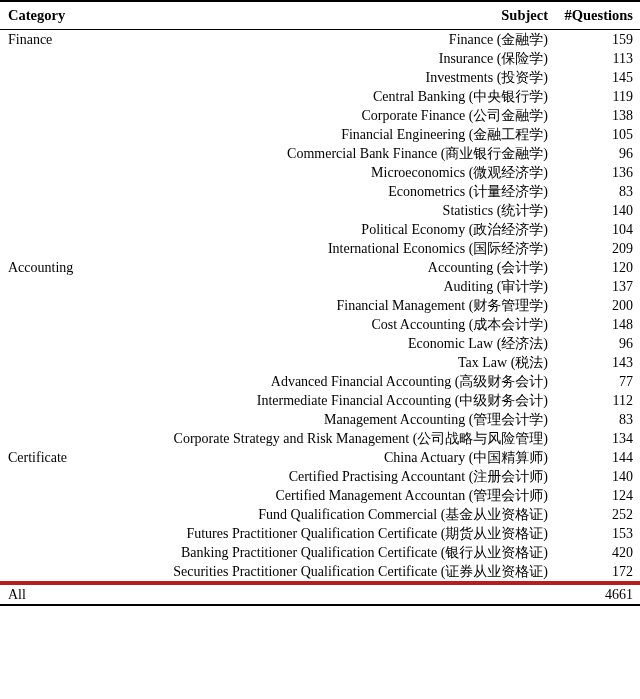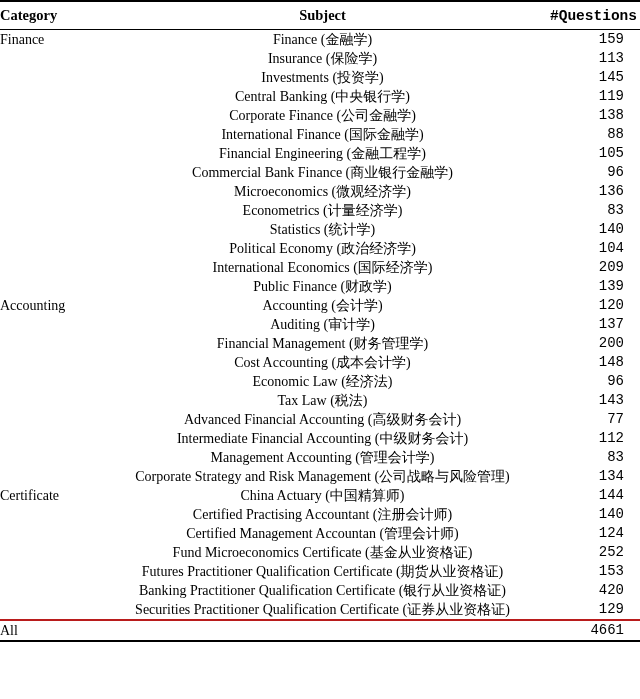--- a/index.html
+++ b/index.html
@@ -28,36 +28,36 @@
 
   thead th {
     font-weight: bold;
     font-size: 14.5px;
     text-align: left;
     padding-top: 5px;
     padding-bottom: 5px;
     border-bottom: 1px solid #000;
     white-space: nowrap;
   }
-  th.cat, td.cat { padding-left: 0; text-align: left; }
-  th.sub, td.sub { padding-left: 0;  text-align: center; }
-  th.q,  td.q  { text-align: right; padding-right: 16px; font-family: Liberation Mono, monospace; }
+  th.cat, td.cat { padding-left: 8px; text-align: left; }
+  th.sub, td.sub { padding-left: 0;  text-align: right; }
+  th.q,  td.q  { text-align: right; padding-right: 7px; }
 
   tbody td {
     font-size: 14px;
     height: 19px;
     line-height: 19px;
     padding-top: 0;
     padding-bottom: 0;
     white-space: nowrap;
     overflow: hidden;
     vertical-align: top;
   }
   tr.all-row td {
-    border-top: 2px solid #b91c1c;
+    border-top: 4px solid #b91c1c;
   }
 </style>
 </head>
 <body>
 
 <div class="paper">
   <table class="subjects">
     <colgroup>
       <col class="col-cat">
       <col class="col-sub">
@@ -91,25 +91,20 @@
           <td class="sub">Central Banking (中央银行学)</td>
           <td class="q">119</td>
         </tr>
         <tr>
           <td class="cat"></td>
           <td class="sub">Corporate Finance (公司金融学)</td>
           <td class="q">138</td>
         </tr>
         <tr>
           <td class="cat"></td>
-          <td class="sub">International Finance (国际金融学)</td>
-          <td class="q">88</td>
-        </tr>
-        <tr>
-          <td class="cat"></td>
           <td class="sub">Financial Engineering (金融工程学)</td>
           <td class="q">105</td>
         </tr>
         <tr>
           <td class="cat"></td>
           <td class="sub">Commercial Bank Finance (商业银行金融学)</td>
           <td class="q">96</td>
         </tr>
         <tr>
           <td class="cat"></td>
@@ -128,25 +123,20 @@
         </tr>
         <tr>
           <td class="cat"></td>
           <td class="sub">Political Economy (政治经济学)</td>
           <td class="q">104</td>
         </tr>
         <tr>
           <td class="cat"></td>
           <td class="sub">International Economics (国际经济学)</td>
           <td class="q">209</td>
-        </tr>
-        <tr>
-          <td class="cat"></td>
-          <td class="sub">Public Finance (财政学)</td>
-          <td class="q">139</td>
         </tr>
         <tr>
           <td class="cat">Accounting</td>
           <td class="sub">Accounting (会计学)</td>
           <td class="q">120</td>
         </tr>
         <tr>
           <td class="cat"></td>
           <td class="sub">Auditing (审计学)</td>
           <td class="q">137</td>
@@ -201,37 +191,37 @@
           <td class="sub">Certified Practising Accountant (注册会计师)</td>
           <td class="q">140</td>
         </tr>
         <tr>
           <td class="cat"></td>
           <td class="sub">Certified Management Accountan (管理会计师)</td>
           <td class="q">124</td>
         </tr>
         <tr>
           <td class="cat"></td>
-          <td class="sub">Fund Microeconomics Certificate (基金从业资格证)</td>
+          <td class="sub">Fund Qualification Commercial (基金从业资格证)</td>
           <td class="q">252</td>
         </tr>
         <tr>
           <td class="cat"></td>
           <td class="sub">Futures Practitioner Qualification Certificate (期货从业资格证)</td>
           <td class="q">153</td>
         </tr>
         <tr>
           <td class="cat"></td>
           <td class="sub">Banking Practitioner Qualification Certificate (银行从业资格证)</td>
           <td class="q">420</td>
         </tr>
         <tr>
           <td class="cat"></td>
           <td class="sub">Securities Practitioner Qualification Certificate (证券从业资格证)</td>
-          <td class="q">129</td>
+          <td class="q">172</td>
         </tr>
         <tr class="all-row">
           <td class="cat">All</td>
           <td class="sub"></td>
           <td class="q">4661</td>
         </tr>
       </tbody>
   </table>
 </div>
 

